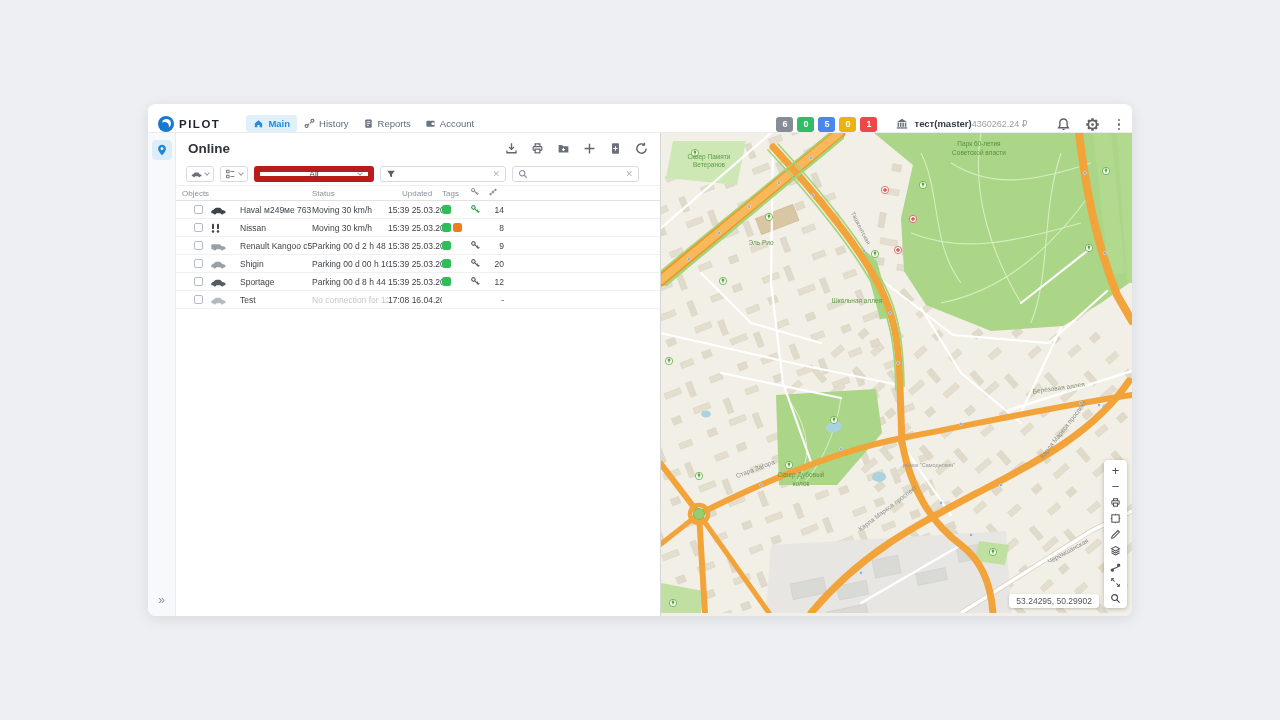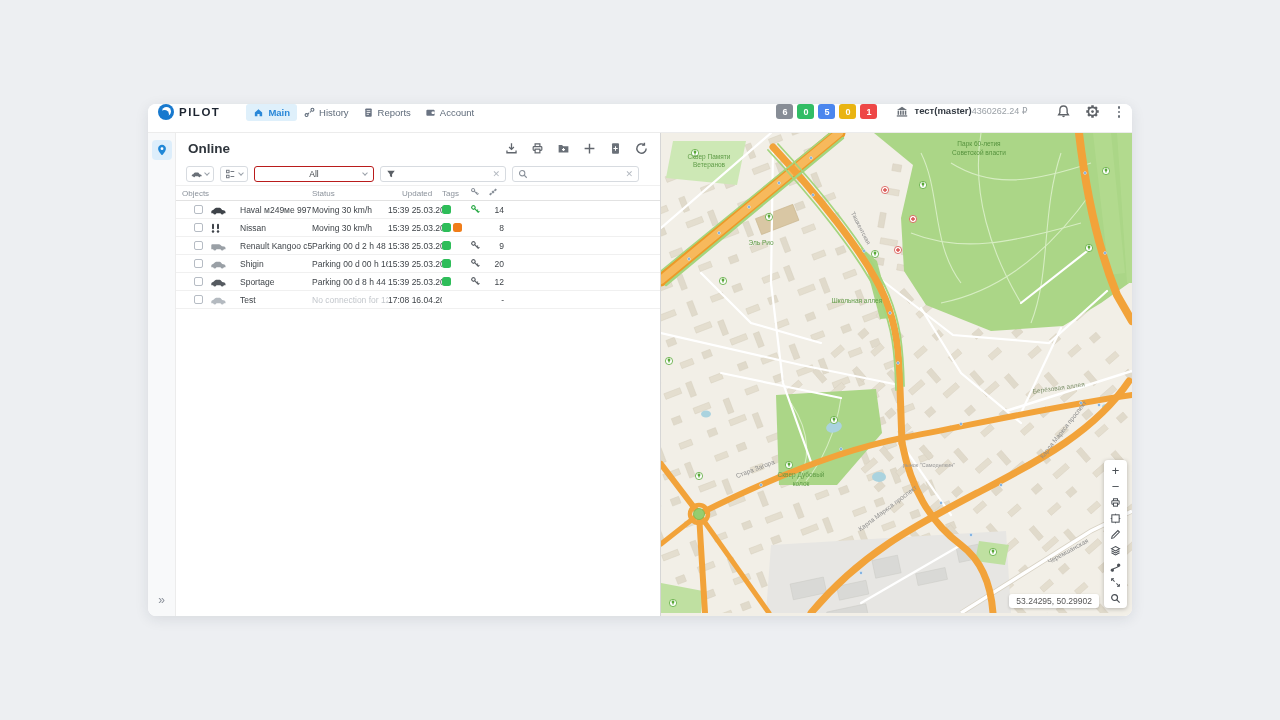--- a/index.html
+++ b/index.html
@@ -1,21 +1,21 @@
 <!DOCTYPE html>
 <html><head>
 <meta charset="utf-8">
 <style>
   html,body{margin:0;padding:0;width:1280px;height:720px;background:#edeff2;overflow:hidden;
     font-family:"Liberation Sans","DejaVu Sans",sans-serif;-webkit-font-smoothing:antialiased;}
   *{box-sizing:border-box;}
   .card{position:absolute;left:148px;top:104px;width:984px;height:512px;background:#fff;
     border-radius:8px;box-shadow:0 3px 14px rgba(30,40,60,.10);overflow:hidden;display:flex;flex-direction:column;}
   
-  .navbar{height:29px;display:flex;align-items:flex-start;padding:0 10px;border-bottom:1px solid #ececec;background:#fff;flex:0 0 auto;}
+  .navbar{height:29px;display:flex;align-items:flex-end;padding:0 10px;border-bottom:1px solid #ececec;background:#fff;flex:0 0 auto;}
   .logo{display:flex;align-items:center;gap:5px;}
   .logo-circle{width:16px;height:16px;border-radius:50%;background:#1879ce;position:relative;overflow:hidden;}
   .logo-circle:before{content:"";position:absolute;left:4px;top:3px;width:9px;height:9px;border-radius:50%;background:#fff;}
   .logo-circle:after{content:"";position:absolute;left:2px;top:6px;width:9px;height:9px;border-radius:50%;background:#1879ce;}
   .logo-text{font-size:11.5px;font-weight:bold;letter-spacing:1.5px;color:#1c2430;}
   .tabs{display:flex;align-items:center;gap:0;margin-left:26px;}
   .tab{display:flex;align-items:center;gap:4px;font-size:9.5px;color:#5f6b7a;padding:3px 7px;border-radius:3px;cursor:pointer;}
   .tab.active{background:#dff0fb;color:#2a88d8;font-weight:bold;}
   .tab svg{width:11px;height:11px;}
   .nav-right{margin-left:auto;display:flex;align-items:center;gap:8px;}
@@ -37,21 +37,21 @@
   .side-expand{margin-top:auto;color:#8a9099;font-size:12px;cursor:pointer;padding:2px 6px;}
   
   .panel{width:485px;background:#fff;border-right:1px solid #d6d6d6;display:flex;flex-direction:column;flex:0 0 auto;}
   .panel-head{height:30px;display:flex;align-items:center;padding:0 12px;}
   .panel-title{font-size:13.5px;font-weight:bold;color:#2f353c;}
   .panel-tools{margin-left:auto;display:flex;align-items:center;gap:13px;}
   .ptool{width:13px;height:13px;cursor:pointer;display:flex;align-items:center;justify-content:center;}
   .filters{height:22px;display:flex;align-items:center;gap:6px;padding:0 10px;}
   .fbtn{height:16px;border:1px solid #d7dbe0;border-radius:3px;background:#fff;display:flex;align-items:center;gap:3px;padding:0 4px;cursor:pointer;}
   .fbtn svg{width:11px;height:10px;}
-  .fselect{width:120px;height:16px;border:1px solid #b91c1c;border-radius:3px;display:flex;align-items:center;justify-content:center;
+  .fselect{width:120px;height:16px;border:6px solid #b91c1c;border-radius:3px;display:flex;align-items:center;justify-content:center;
     font-size:8.5px;color:#3f4449;position:relative;cursor:pointer;}
   .fselect .dchev{position:absolute;right:6px;}
   .finput{height:16px;border:1px solid #d7dbe0;border-radius:3px;display:flex;align-items:center;padding:0 5px;gap:4px;background:#fff;}
   .finput input{border:none;outline:none;flex:1;font-size:8.5px;min-width:0;font-family:inherit;}
   .f-filter{width:126px;} .f-search{width:127px;}
   .xclear{color:#b3b9c0;font-size:9px;line-height:1;cursor:pointer;}
   .dchev{width:4px;height:4px;border-left:1.2px solid #9aa1a9;border-bottom:1.2px solid #9aa1a9;transform:rotate(-45deg);margin-top:-2px;}
   
   .tgrid{display:grid;grid-template-columns:12px 16px 30px 72px 76px 54px 28px 18px 20px;align-items:center;padding-left:6px;}
   .thead{height:16px;border-bottom:1px solid #e2e2e2;border-top:1px solid #f0f0f0;font-size:8px;color:#8b929b;}
@@ -302,21 +302,21 @@
         <span></span>
           <span class="cb"></span>
         <span class="cicon" data-variant="car" style="color: rgb(63, 68, 74);">
           <svg class="ic-car" viewBox="0 0 16 10" fill="currentColor">
               <path d="M0.8,8.2 L0.8,6.6 Q1,5.4 2.6,5.1 L4.6,3.2 Q5,2.8 5.6,2.8 L9.2,2.8 Q9.8,2.8 10.2,3.3 L11.7,5.1 Q14.6,5.3 15,6.7 L15,8.2 Z"></path>
               <circle cx="4.3" cy="8.2" r="1.35"></circle>
               <circle cx="11.7" cy="8.2" r="1.35"></circle>
             </svg>
 
         </span>
-        <span class="cname">Haval м249ме 997</span>
+        <span class="cname">Haval м249ме 763</span>
         <span class="cstatus">Moving 30 km/h</span>
         <span class="cupd">15:39 25.03.2025</span>
         <span class="ctags">
             <span class="tag" style="background: rgb(46, 189, 89);"></span>
           </span>
         <span class="ckey" style="color: rgb(39, 168, 68);">
             <svg viewBox="0 0 12 12">
               <g transform="rotate(-45 6 6)" fill="none" stroke="currentColor" stroke-width="1.25">
                 <circle cx="6" cy="2.8" r="1.9"></circle>
                 <line x1="6" y1="4.7" x2="6" y2="10.6"></line>

